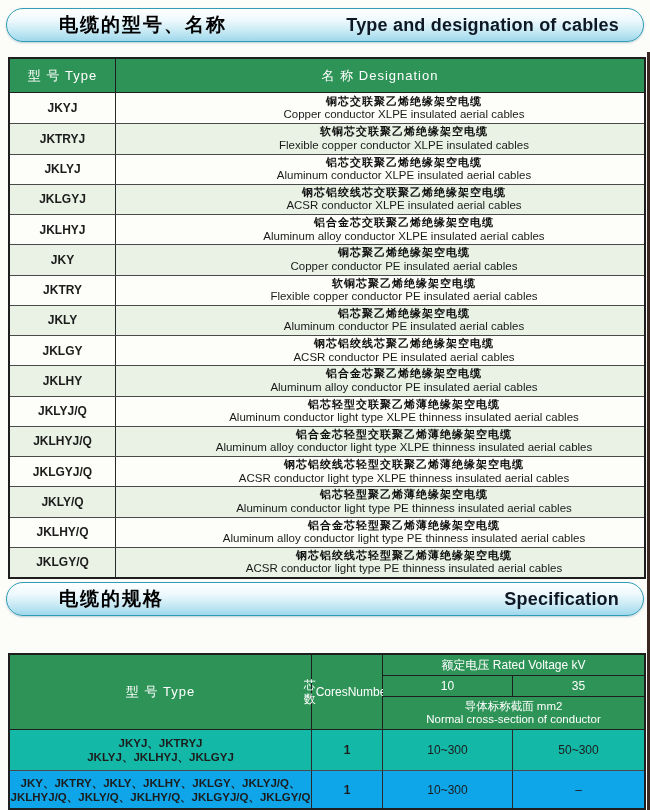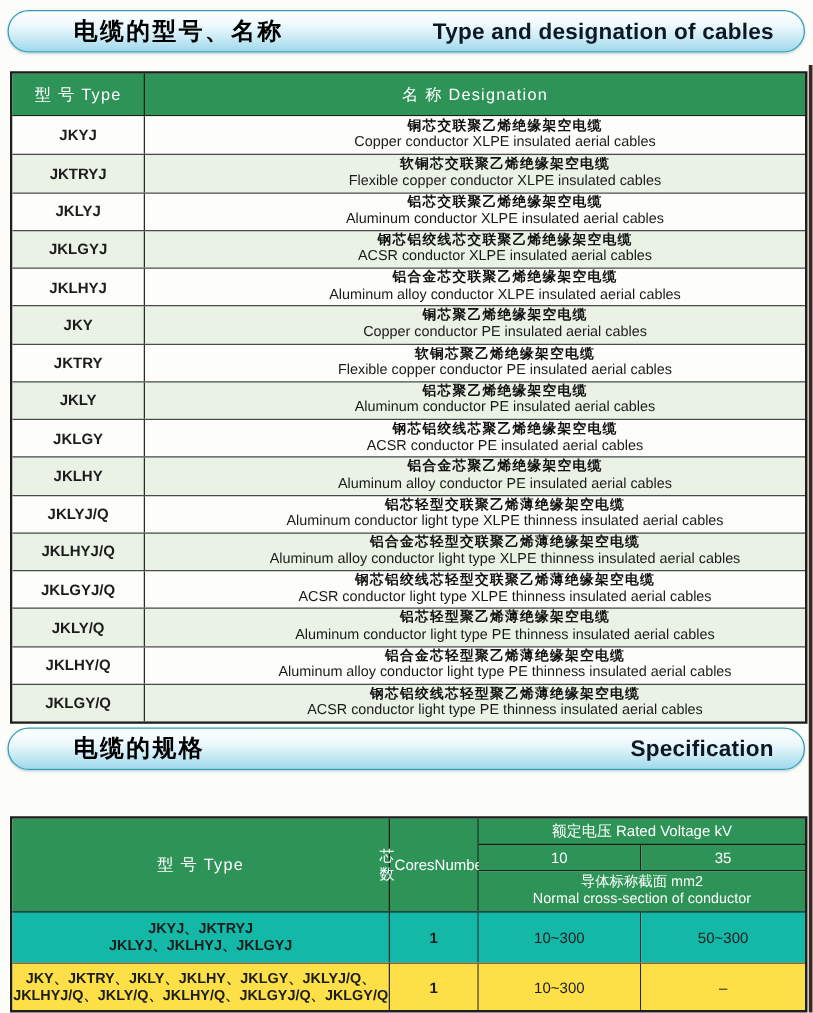--- a/index.html
+++ b/index.html
@@ -67,21 +67,21 @@
   }
   .t2 .g { background:#2e9356; color:#fff; }
   .t2 .cell { display:flex; align-items:center; justify-content:center; text-align:center; }
   .c-type   { grid-column:1; grid-row:1/4; font-size:13px; letter-spacing:1px; border-right:1.5px solid #1e1e1e; }
   .c-cores  { grid-column:2; grid-row:1/4; font-size:12px; line-height:14px; border-right:1.5px solid #1e1e1e; }
   .c-volt   { grid-column:3/5; grid-row:1; font-size:12px; border-bottom:1px solid #1e1e1e; }
   .c-v10    { grid-column:3; grid-row:2; font-size:12px; border-right:1px solid #1e1e1e; border-bottom:1px solid #1e1e1e; }
   .c-v35    { grid-column:4; grid-row:2; font-size:12px; border-bottom:1px solid #1e1e1e; }
   .c-cross  { grid-column:3/5; grid-row:3; font-size:11.5px; line-height:13.5px; flex-direction:column; }
   .r1 { grid-row:4; background:#14b8a6; border-top:1.5px solid #1e1e1e; }
-  .r2 { grid-row:5; background:#fde047; border-top:1px solid #4a4a4a; }
+  .r2 { grid-row:5; background:#0ea5e9; border-top:1px solid #4a4a4a; }
   .d-type  { grid-column:1; flex-direction:column; font-size:11.5px; font-weight:bold; line-height:14px; color:#1c1c1c; border-right:1.5px solid #2a2a2a; }
   .d-cores { grid-column:2; font-size:12px; font-weight:bold; color:#1c1c1c; border-right:1.5px solid #2a2a2a; }
   .d-v10   { grid-column:3; font-size:12px; color:#1c1c1c; border-right:1px solid #2a2a2a; }
   .d-v35   { grid-column:4; font-size:12px; color:#1c1c1c; }
 </style>
 </head>
 <body>
 
 <div class="page">
 

